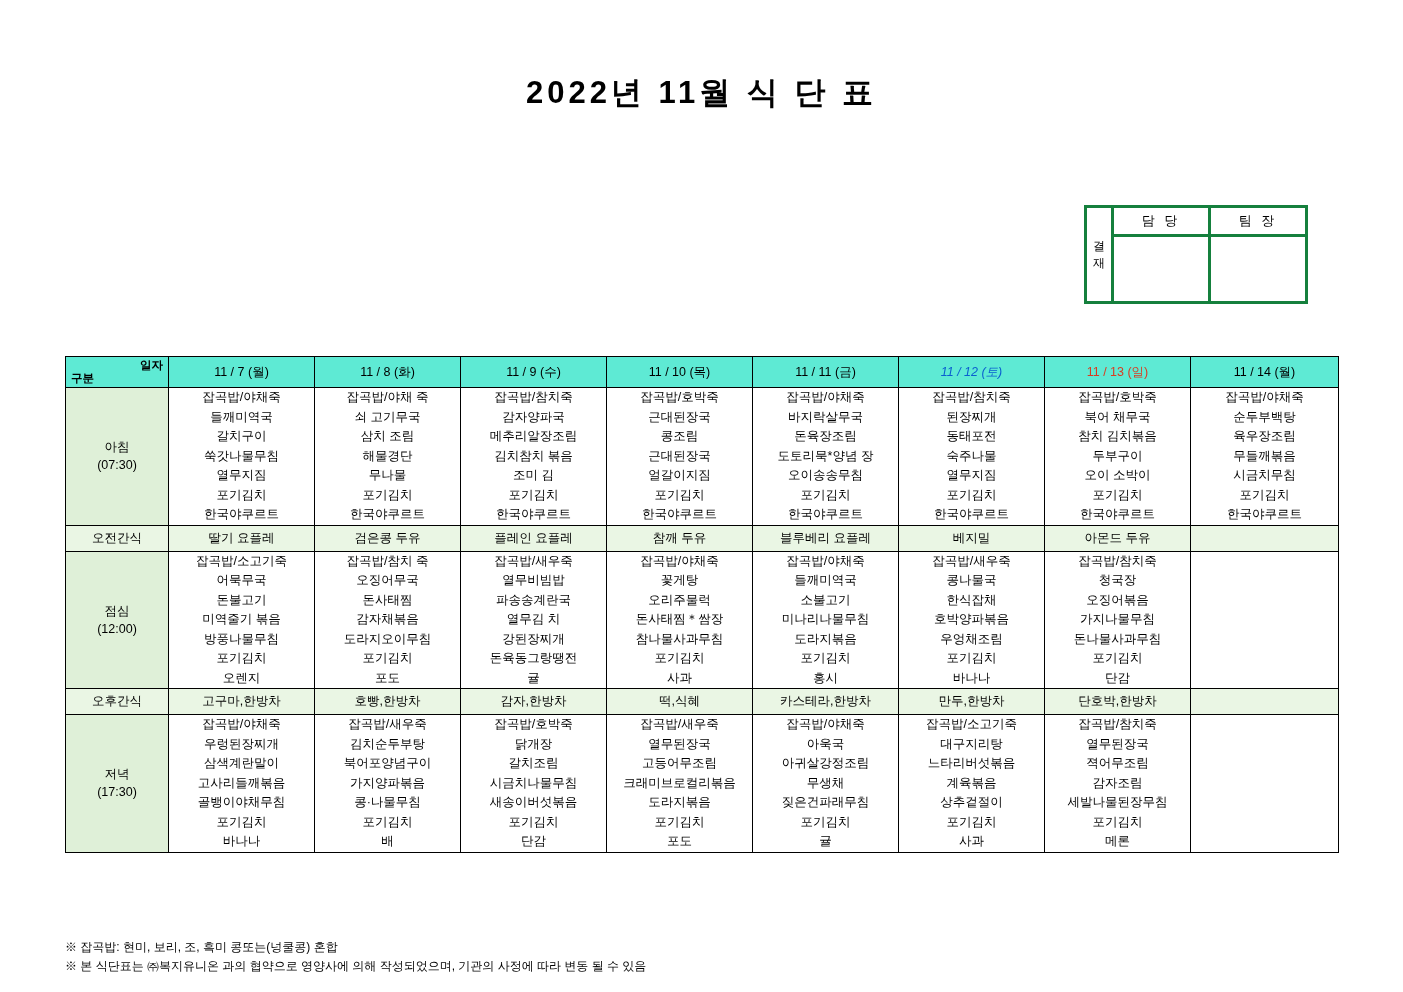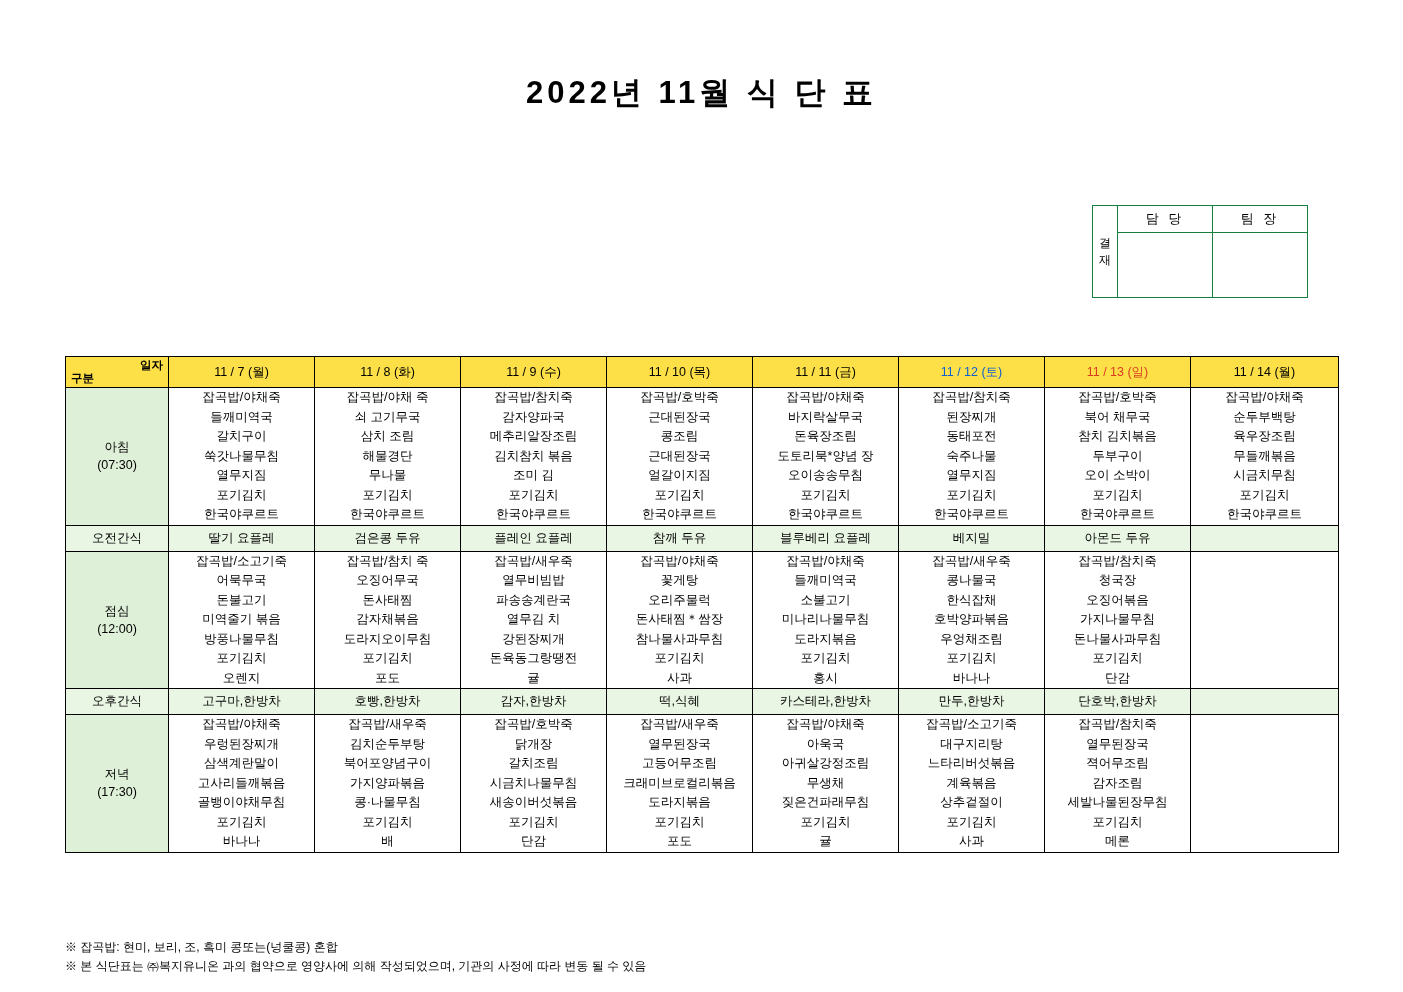--- a/index.html
+++ b/index.html
@@ -30,21 +30,21 @@
   }
   .approval-box {
     position: absolute;
     top: 133px;
     right: 95px;
     border: 1px solid #000;
     border-collapse: collapse;
     font-size: 13px;
   }
   .approval-box td {
-    border: 1px solid #15803d;
+    border: 3px solid #15803d;
     text-align: center;
     vertical-align: middle;
     padding: 0;
   }
   .approval-label {
     width: 24px;
     height: 90px;
     line-height: 17px;
     font-size: 12px;
   }
@@ -76,21 +76,21 @@
     font-size: 12.5px;
     text-align: center;
     vertical-align: middle;
     padding: 0;
     font-weight: normal;
   }
   .hdr-row td {
     height: 30px;
     font-size: 15px;
     font-weight: bold;
-    background: #fde047;
+    background: #5eead4;
   }
   .corner {
     position: relative;
     width: 103px;
     background:
       linear-gradient(to top right, transparent calc(50% - 0.6px), #000 calc(50% - 0.6px), #000 calc(50% + 0.6px), transparent calc(50% + 0.6px));
   }
   .corner .c-top {
     position: absolute;
     top: 1px;
@@ -98,21 +98,21 @@
     font-size: 11.5px;
     font-weight: bold;
   }
   .corner .c-bot {
     position: absolute;
     bottom: 1px;
     left: 5px;
     font-size: 11.5px;
     font-weight: bold;
   }
-  .sat { color: #0b5fd0; }
+  .sat { color: #0b5fd0; font-style: italic; }
   .sun { color: #d93b21; }
   .rowlabel {
     background: #dff0d8;
     font-weight: bold;
     font-size: 13.5px;
     line-height: 18px;
     width: 103px;
   }
   .snack-label {
     background: #eaf6e4;

